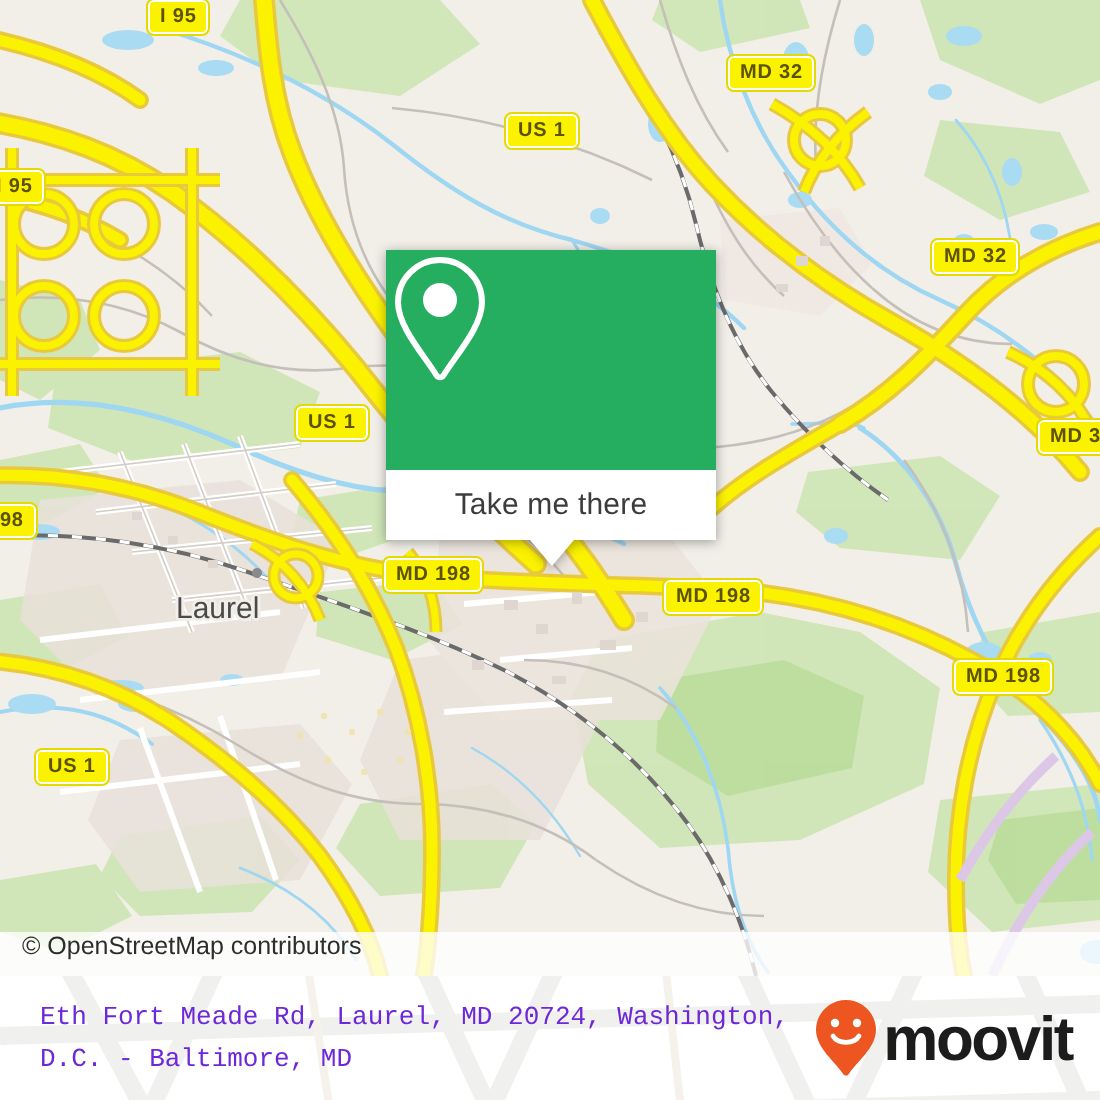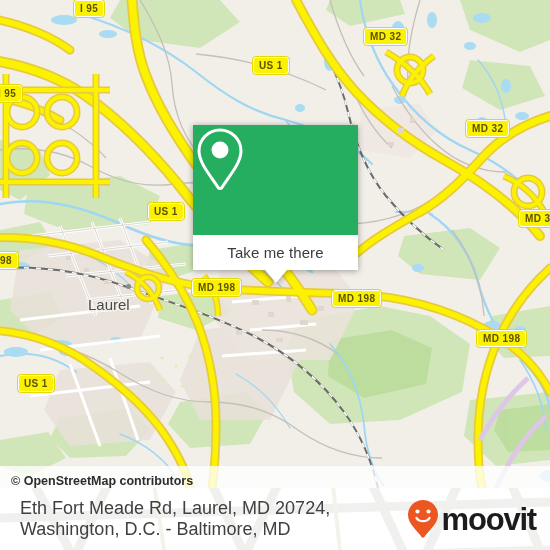--- a/index.html
+++ b/index.html
@@ -104,23 +104,22 @@
 
   
   #attribution {
     position: absolute;
     left: 0;
     top: 466px;
     width: 100%;
     height: 22px;
     background: rgba(255,255,255,.78);
     display: flex;
-    align-items: flex-end;
+    align-items: flex-start;
     z-index: 30;
-    font-weight: bold;
   }
   #attribution span {
     font-size: 12.5px;
     color: #2d2d2d;
     padding-left: 11px;
     font-family: "Liberation Sans", sans-serif;
   }
 
   
   #footer {
@@ -134,25 +133,25 @@
   #footer-inner {
     position: relative;
     display: flex;
     align-items: center;
     height: 100%;
     padding: 0 14px 0 20px;
     z-index: 2;
   }
   #footer-text {
     flex: 1;
-    font-size: 18px;
+    font-size: 13px;
     line-height: 21px;
-    color: #404040;
+    color: #6d28d9;
     max-width: 400px;
-    font-family: Liberation Sans, sans-serif;
+    font-family: Liberation Mono, monospace;
   }
   #brand {
     display: flex;
     align-items: center;
     gap: 3px;
   }
   #brand-word {
     font-size: 31px;
     line-height: 31px;
     font-weight: bold;

